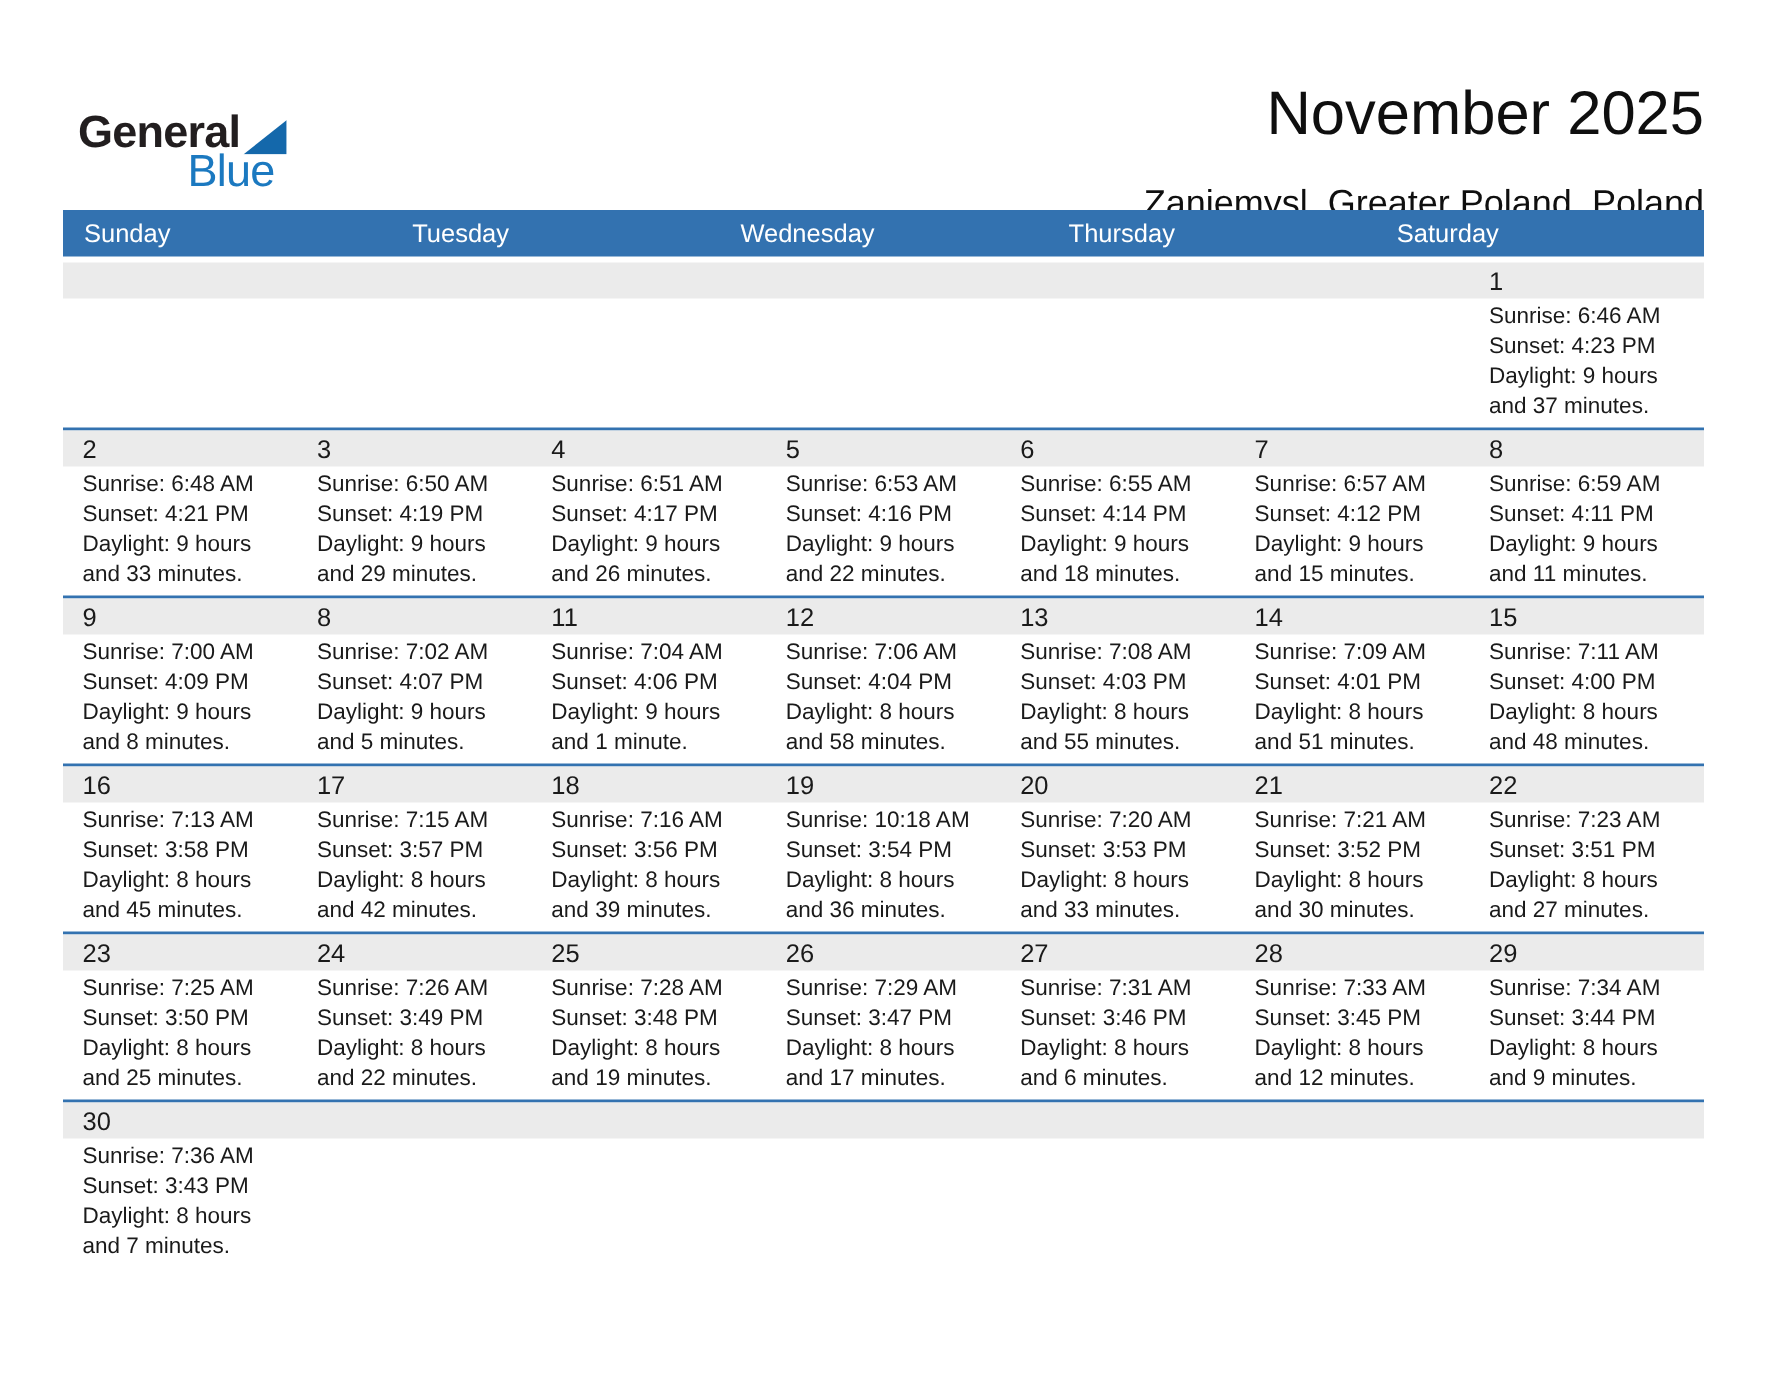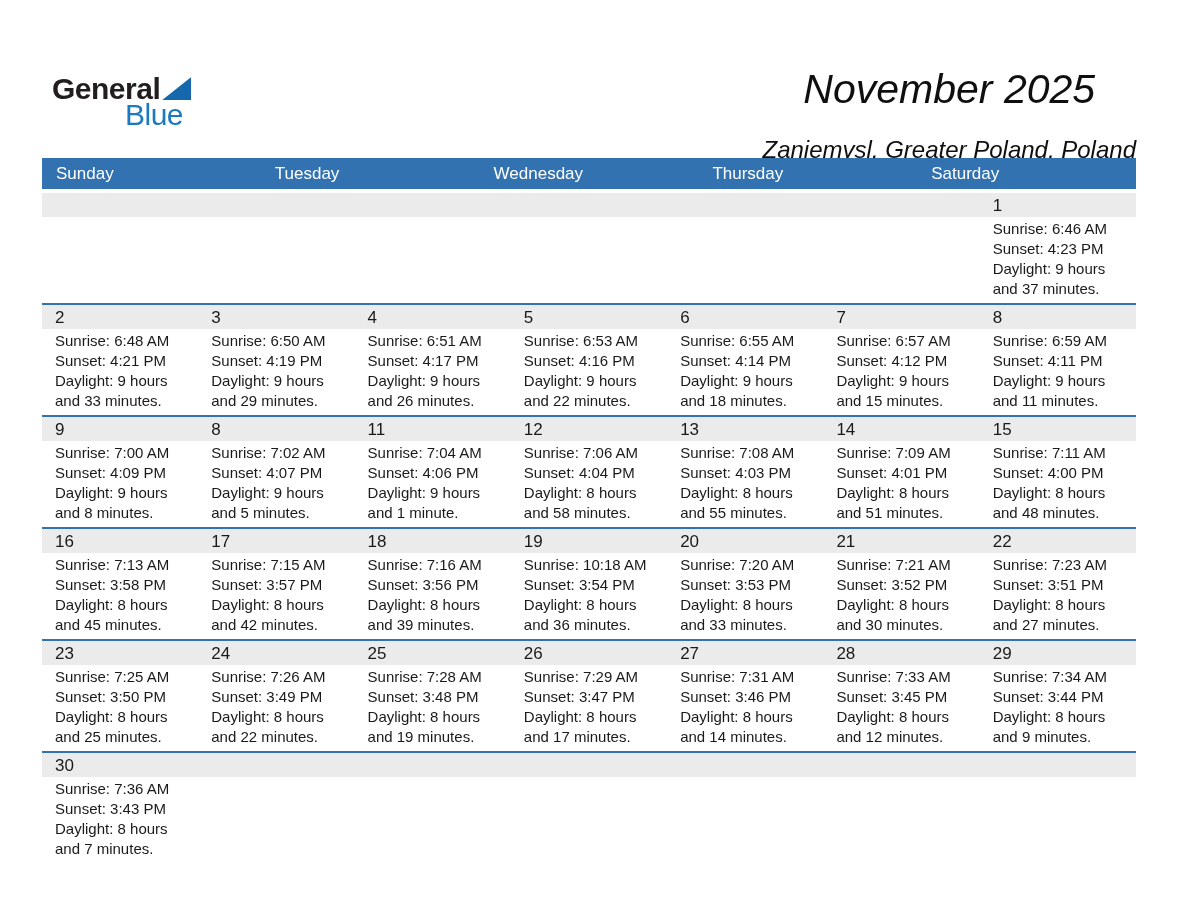--- a/index.html
+++ b/index.html
@@ -2,30 +2,30 @@
 <html><head>
 <meta charset="utf-8">
 <style>
   html,body{margin:0;padding:0;}
   body{
     width:1188px;height:918px;background:#ffffff;position:relative;
     font-family:"Liberation Sans",sans-serif;color:#1a1a1a;overflow:hidden;
   }
   
   .logo{position:absolute;left:52px;top:74px;}
-  .logo-line1{display:flex;align-items:center;}
+  .logo-line1{display:flex;align-items:flex-end;}
   .logo-general{font-size:30px;font-weight:bold;color:#221e1f;letter-spacing:-0.5px;line-height:1;}
   .logo-triangle{width:29px;height:23px;background:#1468ab;clip-path:polygon(0 100%,100% 0,100% 100%);margin-left:2px;margin-bottom:1px;}
   .logo-blue{font-size:30px;font-weight:normal;color:#1b79c0;letter-spacing:-0.5px;line-height:1;margin-left:73px;margin-top:-4px;}
   
-  .title-block{position:absolute;right:52px;top:67px;text-align:center;font-style:italic;}
+  .title-block{position:absolute;right:52px;top:53px;text-align:right;}
   .month-title{font-size:41px;color:#0f0f0f;line-height:1.1;}
   .location{font-size:24px;color:#0f0f0f;margin-top:24px;}
   
-  .calendar{position:absolute;left:42px;top:158px;width:1094px;}
+  .calendar{position:absolute;left:42px;top:140px;width:1094px;}
   .weekday-row{display:flex;background:#3372b0;height:31px;}
   .weekday-cell{flex:1;color:#ffffff;font-size:17px;line-height:31px;padding-left:14px;box-sizing:border-box;white-space:nowrap;overflow:hidden;}
   .weeks{width:100%;}
   .week-row{border-top:2px solid #3372b0;}
   .week-row:first-child{border-top:none;margin-top:4px;}
   .num-band{display:flex;background:#ebebeb;}
   .num-cell{flex:1;font-size:17px;color:#1a1a1a;padding:2px 0 2px 13px;box-sizing:border-box;height:24px;line-height:22px;}
   .detail-row{display:flex;}
   .detail-cell{flex:1;padding:2px 6px 4px 13px;box-sizing:border-box;font-size:15px;line-height:20px;color:#1a1a1a;min-height:84px;}
   .cell-line{white-space:nowrap;}
@@ -307,21 +307,21 @@
           <div class="detail-cell">
             <div class="cell-line">Sunrise: 7:29 AM</div>
             <div class="cell-line">Sunset: 3:47 PM</div>
             <div class="cell-line">Daylight: 8 hours</div>
             <div class="cell-line">and 17 minutes.</div>
           </div>
           <div class="detail-cell">
             <div class="cell-line">Sunrise: 7:31 AM</div>
             <div class="cell-line">Sunset: 3:46 PM</div>
             <div class="cell-line">Daylight: 8 hours</div>
-            <div class="cell-line">and 14 minutes.</div>
+            <div class="cell-line">and 6 minutes.</div>
           </div>
           <div class="detail-cell">
             <div class="cell-line">Sunrise: 7:33 AM</div>
             <div class="cell-line">Sunset: 3:45 PM</div>
             <div class="cell-line">Daylight: 8 hours</div>
             <div class="cell-line">and 12 minutes.</div>
           </div>
           <div class="detail-cell">
             <div class="cell-line">Sunrise: 7:34 AM</div>
             <div class="cell-line">Sunset: 3:44 PM</div>

